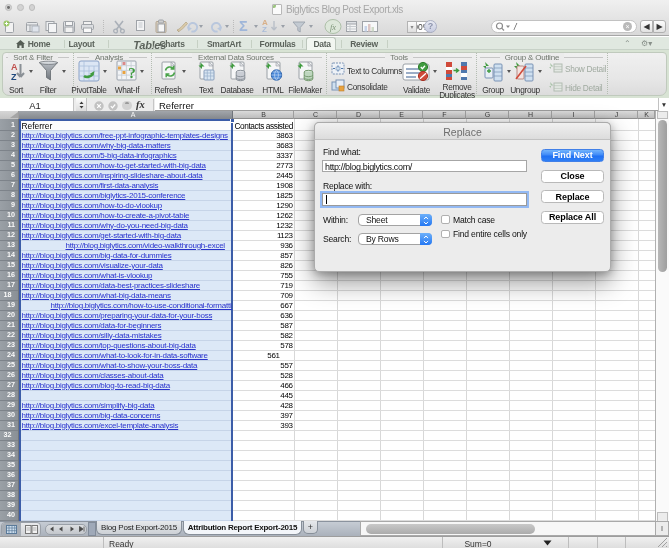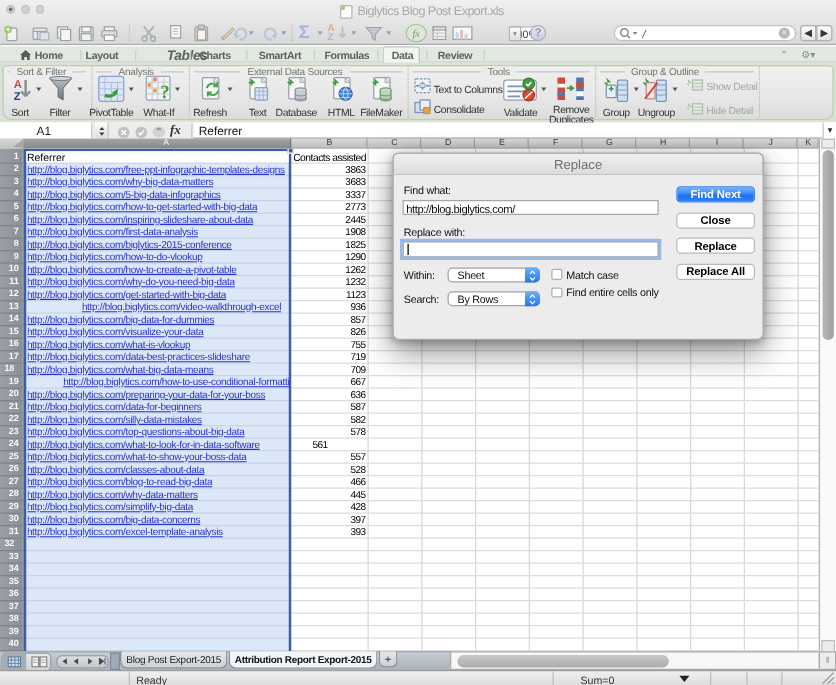--- a/index.html
+++ b/index.html
@@ -481,28 +481,27 @@
 <div class="ab" style="left:233px;top:181.50px;width:59.5px;height:9px;font-size:8px;letter-spacing:-0.4px;color:#000;text-align:right;">667</div>
 <div class="ab" style="left:21.5px;top:191.50px;width:210px;height:9px;font-size:8px;letter-spacing:-0.25px;color:#2832cc;text-decoration:underline;white-space:nowrap;overflow:hidden;">http://blog.biglytics.com/preparing-your-data-for-your-boss</div>
 <div class="ab" style="left:233px;top:191.50px;width:59.5px;height:9px;font-size:8px;letter-spacing:-0.4px;color:#000;text-align:right;">636</div>
 <div class="ab" style="left:21.5px;top:201.50px;width:210px;height:9px;font-size:8px;letter-spacing:-0.25px;color:#2832cc;text-decoration:underline;white-space:nowrap;overflow:hidden;">http://blog.biglytics.com/data-for-beginners</div>
 <div class="ab" style="left:233px;top:201.50px;width:59.5px;height:9px;font-size:8px;letter-spacing:-0.4px;color:#000;text-align:right;">587</div>
 <div class="ab" style="left:21.5px;top:211.50px;width:210px;height:9px;font-size:8px;letter-spacing:-0.25px;color:#2832cc;text-decoration:underline;white-space:nowrap;overflow:hidden;">http://blog.biglytics.com/silly-data-mistakes</div>
 <div class="ab" style="left:233px;top:211.50px;width:59.5px;height:9px;font-size:8px;letter-spacing:-0.4px;color:#000;text-align:right;">582</div>
 <div class="ab" style="left:21.5px;top:221.50px;width:210px;height:9px;font-size:8px;letter-spacing:-0.25px;color:#2832cc;text-decoration:underline;white-space:nowrap;overflow:hidden;">http://blog.biglytics.com/top-questions-about-big-data</div>
 <div class="ab" style="left:233px;top:221.50px;width:59.5px;height:9px;font-size:8px;letter-spacing:-0.4px;color:#000;text-align:right;">578</div>
 <div class="ab" style="left:21.5px;top:231.50px;width:210px;height:9px;font-size:8px;letter-spacing:-0.25px;color:#2832cc;text-decoration:underline;white-space:nowrap;overflow:hidden;">http://blog.biglytics.com/what-to-look-for-in-data-software</div>
-<div class="ab" style="left:250px;top:231.50px;width:59.5px;height:9px;font-size:8px;letter-spacing:-0.4px;color:#000;">561</div>
+<div class="ab" style="left:220px;top:231.50px;width:59.5px;height:9px;font-size:8px;letter-spacing:-0.4px;color:#000;text-align:right;">561</div>
 <div class="ab" style="left:21.5px;top:241.50px;width:210px;height:9px;font-size:8px;letter-spacing:-0.25px;color:#2832cc;text-decoration:underline;white-space:nowrap;overflow:hidden;">http://blog.biglytics.com/what-to-show-your-boss-data</div>
 <div class="ab" style="left:233px;top:241.50px;width:59.5px;height:9px;font-size:8px;letter-spacing:-0.4px;color:#000;text-align:right;">557</div>
 <div class="ab" style="left:21.5px;top:251.50px;width:210px;height:9px;font-size:8px;letter-spacing:-0.25px;color:#2832cc;text-decoration:underline;white-space:nowrap;overflow:hidden;">http://blog.biglytics.com/classes-about-data</div>
 <div class="ab" style="left:233px;top:251.50px;width:59.5px;height:9px;font-size:8px;letter-spacing:-0.4px;color:#000;text-align:right;">528</div>
 <div class="ab" style="left:21.5px;top:261.50px;width:210px;height:9px;font-size:8px;letter-spacing:-0.25px;color:#2832cc;text-decoration:underline;white-space:nowrap;overflow:hidden;">http://blog.biglytics.com/blog-to-read-big-data</div>
 <div class="ab" style="left:233px;top:261.50px;width:59.5px;height:9px;font-size:8px;letter-spacing:-0.4px;color:#000;text-align:right;">466</div>
-<div class="ab" style="left:21.5px;top:271.50px;width:210px;height:9px;font-size:8px;letter-spacing:-0.25px;color:#2832cc;text-decoration:underline;white-space:nowrap;overflow:hidden;">http://blog.biglytics.com/why-data-matters</div>
 <div class="ab" style="left:233px;top:271.50px;width:59.5px;height:9px;font-size:8px;letter-spacing:-0.4px;color:#000;text-align:right;">445</div>
 <div class="ab" style="left:21.5px;top:281.50px;width:210px;height:9px;font-size:8px;letter-spacing:-0.25px;color:#2832cc;text-decoration:underline;white-space:nowrap;overflow:hidden;">http://blog.biglytics.com/simplify-big-data</div>
 <div class="ab" style="left:233px;top:281.50px;width:59.5px;height:9px;font-size:8px;letter-spacing:-0.4px;color:#000;text-align:right;">428</div>
 <div class="ab" style="left:21.5px;top:291.50px;width:210px;height:9px;font-size:8px;letter-spacing:-0.25px;color:#2832cc;text-decoration:underline;white-space:nowrap;overflow:hidden;">http://blog.biglytics.com/big-data-concerns</div>
 <div class="ab" style="left:233px;top:291.50px;width:59.5px;height:9px;font-size:8px;letter-spacing:-0.4px;color:#000;text-align:right;">397</div>
 <div class="ab" style="left:21.5px;top:301.50px;width:210px;height:9px;font-size:8px;letter-spacing:-0.25px;color:#2832cc;text-decoration:underline;white-space:nowrap;overflow:hidden;">http://blog.biglytics.com/excel-template-analysis</div>
 <div class="ab" style="left:233px;top:301.50px;width:59.5px;height:9px;font-size:8px;letter-spacing:-0.4px;color:#000;text-align:right;">393</div>
 </div>
 <div class="ab" style="left:0;top:119px;width:19px;height:402px;background:linear-gradient(90deg,#9aa0a6,#8a9096);border-right:1px solid #70747a;overflow:hidden;">
 <div class="ab" style="left:0;top:0.50px;width:15px;height:10.0px;font-size:7.2px;font-weight:bold;color:#fafafa;text-align:right;line-height:10.0px;">1</div>

